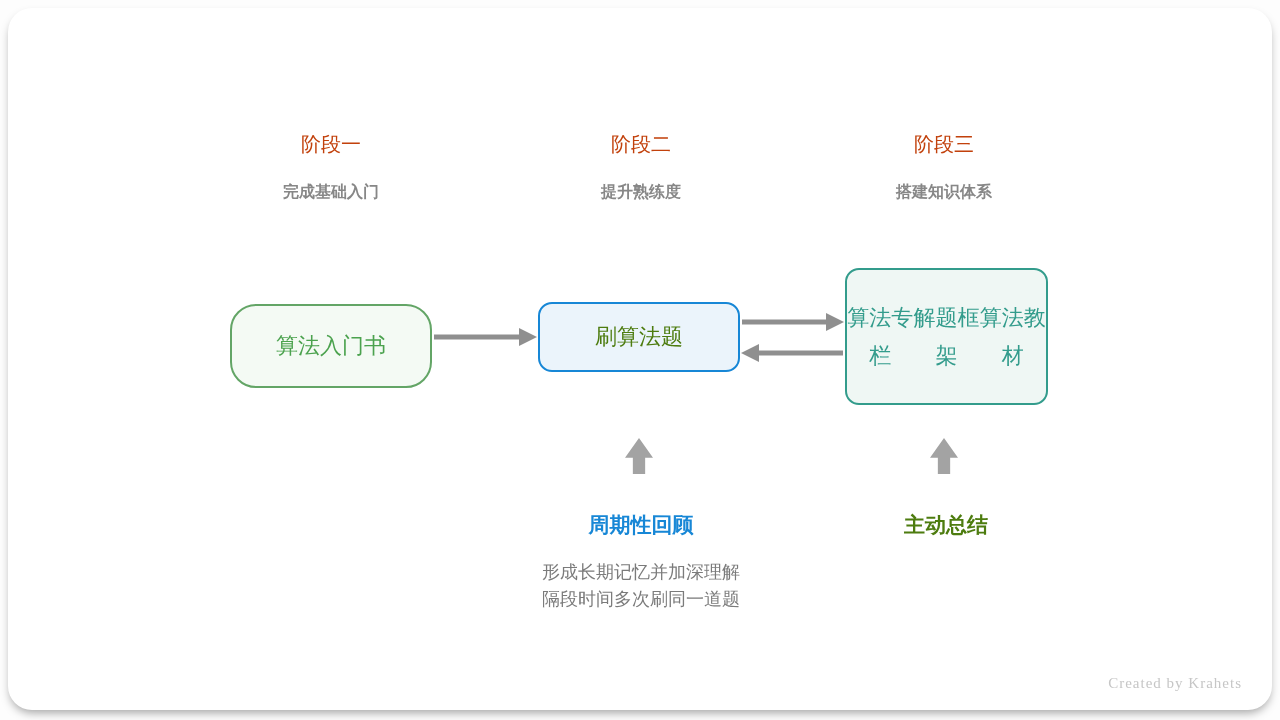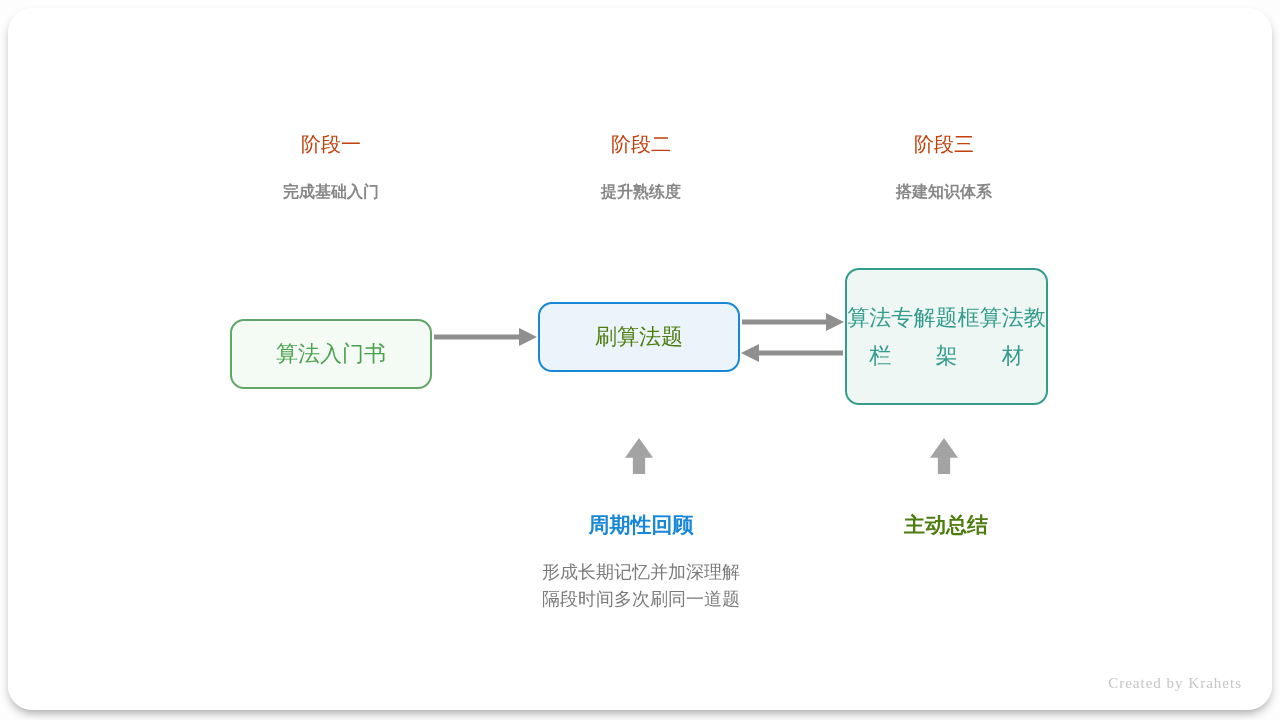--- a/index.html
+++ b/index.html
@@ -46,21 +46,21 @@
     border-radius: 14px;
     display: flex;
     flex-direction: row;
     align-items: center;
     justify-content: center;
     font-size: 22px;
     font-weight: normal;
     line-height: 38px;
     text-align: center;
   }
-  .node-1 { left: 230px; top: 319px; width: 202px; height: 70px; }
+  .node-1 { left: 230px; top: 304px; width: 202px; height: 84px; border-radius: 26px; }
   .node-2 { left: 538px; top: 302px; width: 202px; height: 70px; }
   .node-3 { left: 845px; top: 268px; width: 203px; height: 137px; }
   .arrows-layer {
     position: absolute;
     left: 0; top: 0;
     width: 1280px; height: 720px;
     pointer-events: none;
   }
   .block-arrow {
     position: absolute;

